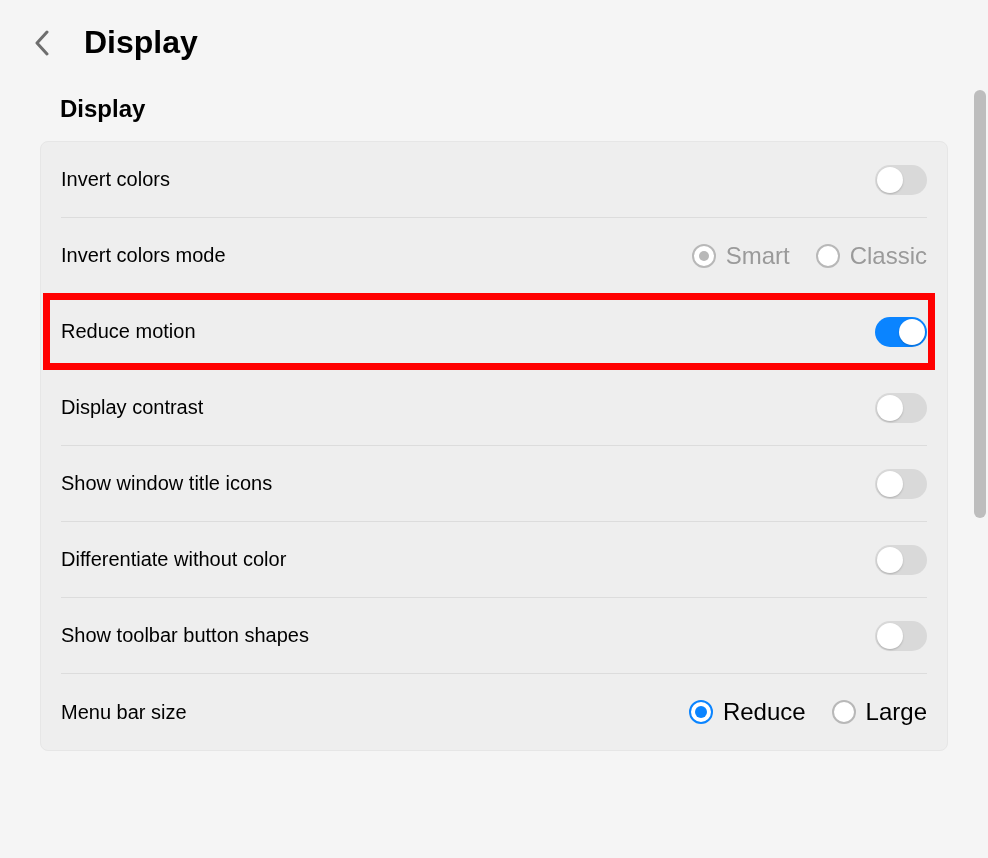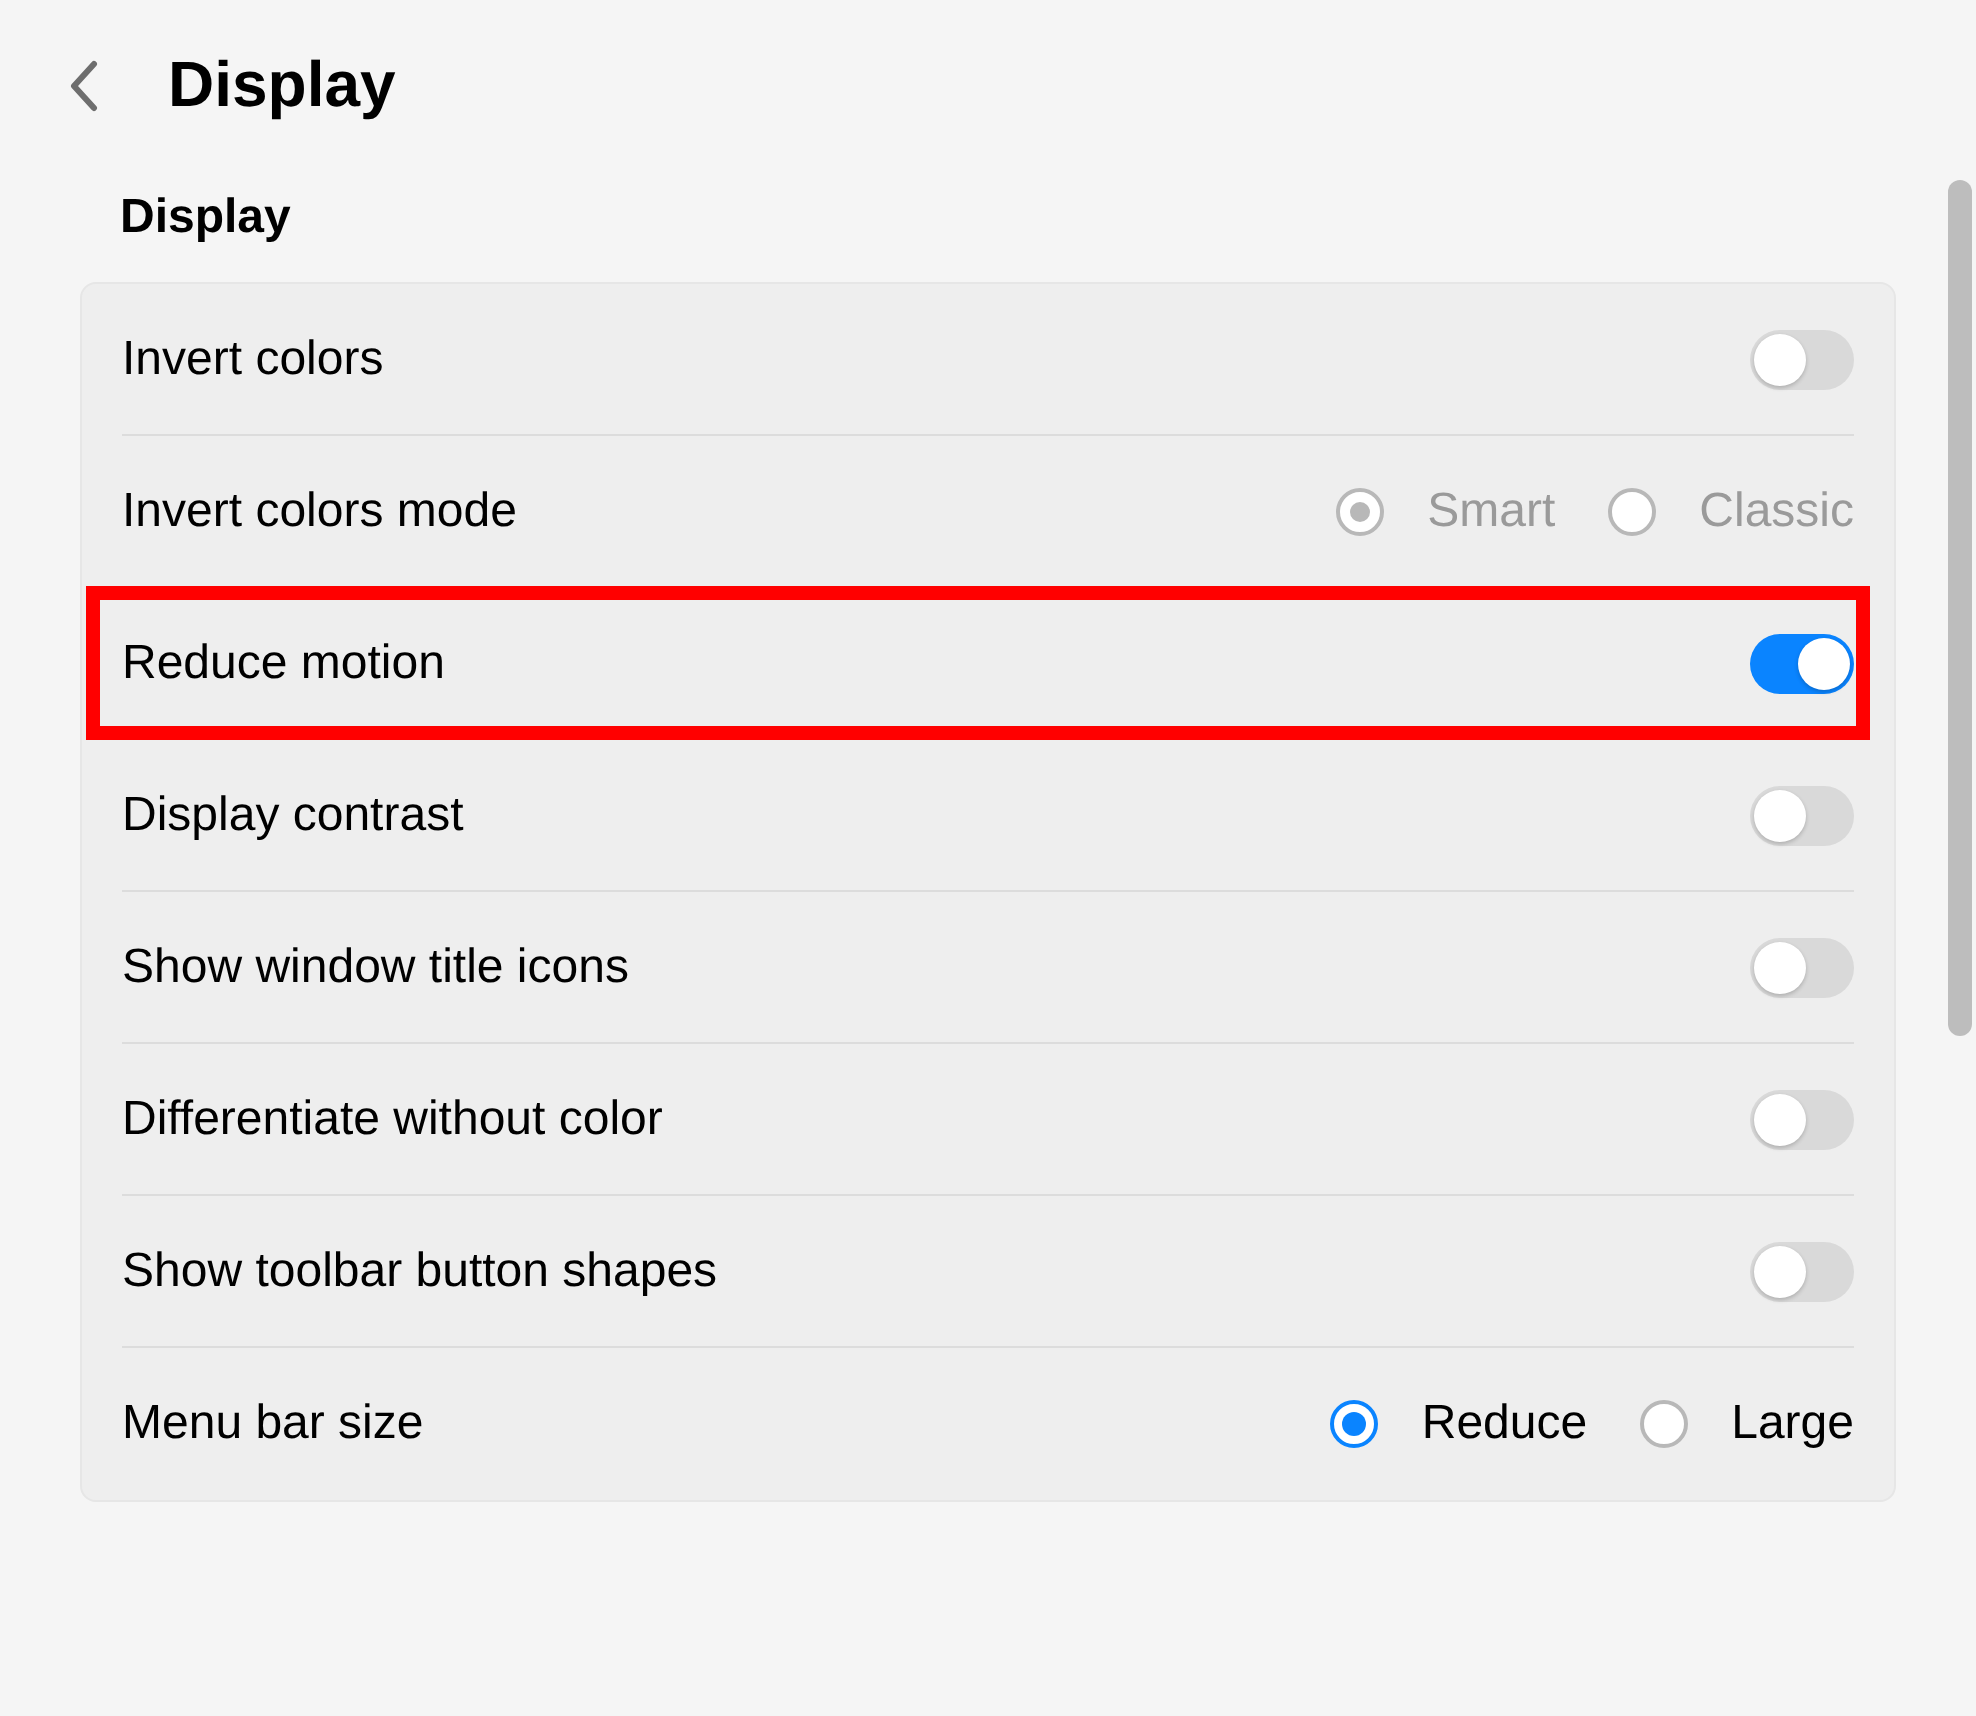--- a/index.html
+++ b/index.html
@@ -55,21 +55,21 @@
       align-items: center;
       justify-content: space-between;
       min-height: 76px;
       border-bottom: 1px solid #dcdcdc;
       position: relative;
     }
     .row:last-child {
       border-bottom: none;
     }
     .row-label {
-      font-size: 24px;
+      font-size: 20px;
       font-weight: 400;
       color: #000;
     }
     .row-controls {
       display: flex;
       align-items: center;
       gap: 26px;
     }
     
     .toggle {
@@ -97,21 +97,21 @@
     .toggle.off .toggle-knob {
       left: 2px;
     }
     .toggle.on .toggle-knob {
       left: 24px;
     }
     
     .radio-option {
       display: flex;
       align-items: center;
-      gap: 22px;
+      gap: 10px;
       cursor: pointer;
     }
     .radio-option.disabled {
       cursor: default;
     }
     .radio-circle {
       width: 24px;
       height: 24px;
       border-radius: 50%;
       border: 2px solid #b8b8b8;

